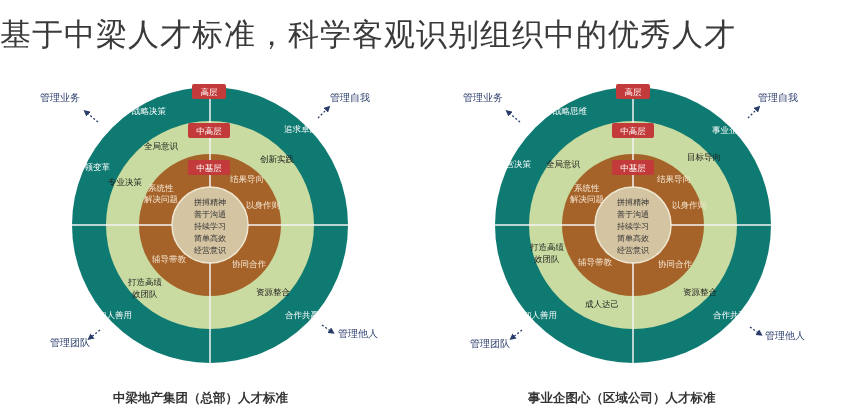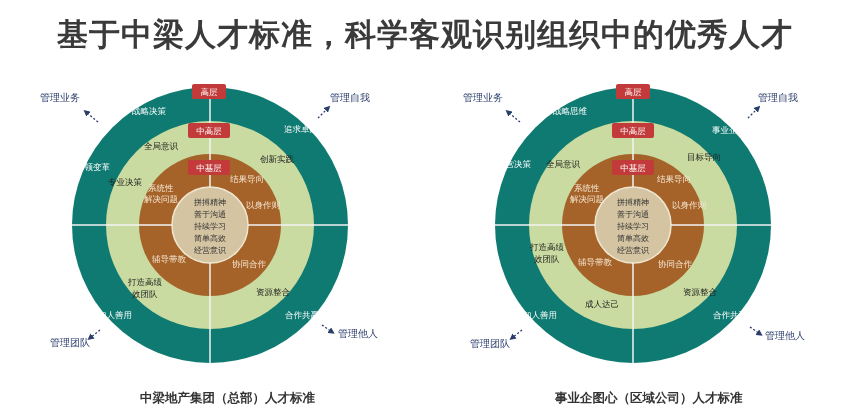--- a/index.html
+++ b/index.html
@@ -1,26 +1,26 @@
 <!DOCTYPE html>
 <html><head>
 <meta charset="utf-8">
 <style>
   html, body { margin:0; padding:0; }
   body {
     width:850px; height:417px; background:#ffffff; position:relative; overflow:hidden;
     font-family:"DejaVu Sans", "Liberation Sans", sans-serif;
   }
   .title {
-    position:absolute; left:0; top:14px; width:850px; text-align:center;
-    font-size:31px; font-weight:bold; color:#3a3a3a; letter-spacing:1px;
+    position:absolute; left:0; top:14px; width:850px; text-align:left;
+    font-size:31px; font-weight:normal; color:#3a3a3a; letter-spacing:1px;
   }
   .diagram { position:absolute; top:0; left:0; width:850px; height:417px; }
   .caption {
-    position:absolute; top:390px; font-size:12.5px; font-weight:bold; color:#333; white-space:nowrap;margin-left:27px;
+    position:absolute; top:390px; font-size:12.5px; font-weight:bold; color:#333; white-space:nowrap;
   }
   svg text { font-family:"DejaVu Sans", "Liberation Sans", sans-serif; }
 </style>
 </head>
 <body>
 
 <div class="title">基于中梁人才标准，科学客观识别组织中的优秀人才</div>
 
 <svg class="diagram" width="850" height="417" viewBox="0 0 850 417">
   <defs>

